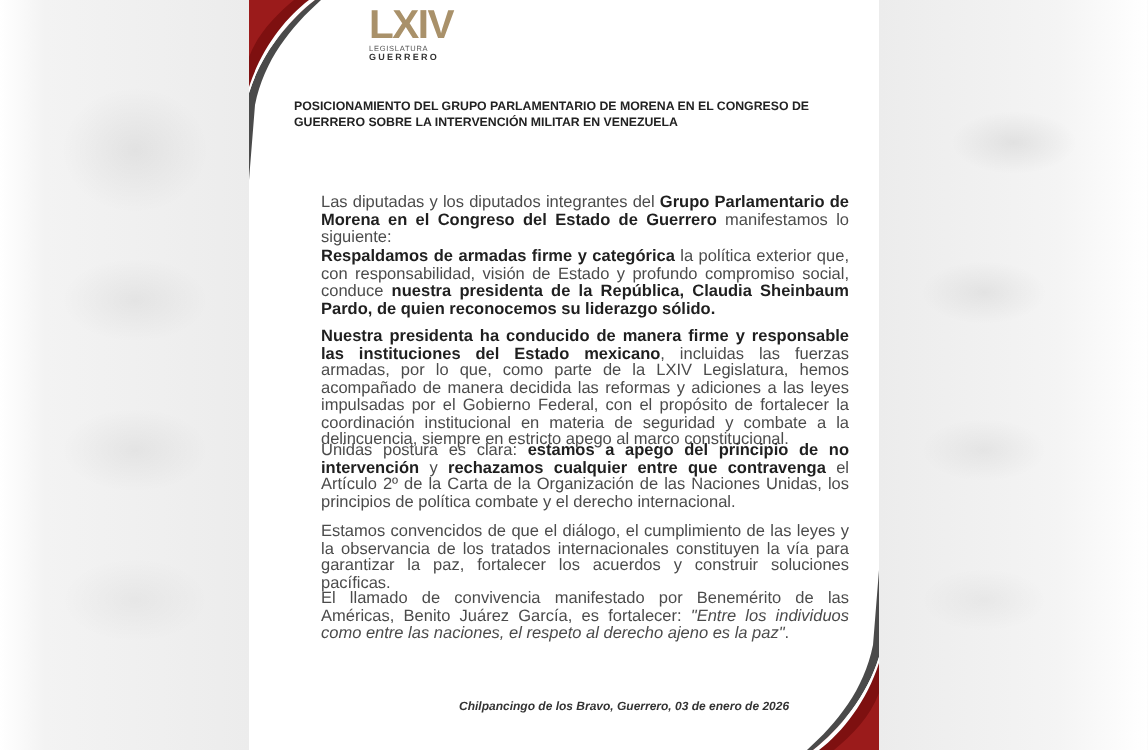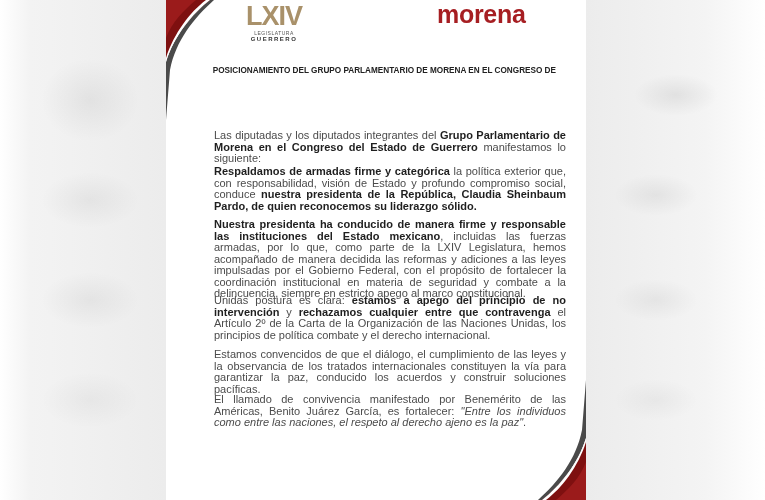--- a/index.html
+++ b/index.html
@@ -30,21 +30,20 @@
   .page {
     position:absolute; left:166px; top:0; width:420px; height:500px;
     background:#ffffff; overflow:hidden;
   }
   .swoosh { position:absolute; }
   .swoosh-tl { left:0; top:0; width:60px; height:120px; }
   .swoosh-br { right:0; bottom:0; width:60px; height:120px; }
 
   .logo-lxiv {
     position:absolute; left:80px; top:0; width:56px; height:42px;
-    text-align:center;
   }
   .lxiv-mark {
     font-family:"Liberation Sans", sans-serif; font-weight:bold;
     font-size:27px; line-height:28px; letter-spacing:-1px;
     color:#a9916a; margin-top:2px;
   }
   .lxiv-sub {
     font-family:"Liberation Sans", sans-serif; font-size:5px; line-height:6px;
     color:#555; letter-spacing:0.5px;
   }
@@ -53,21 +52,21 @@
     color:#333; letter-spacing:1.5px; font-weight:bold;
   }
   .logo-morena {
     position:absolute; left:271px; top:0; width:110px; height:30px;
     font-family:"Liberation Sans", sans-serif; font-weight:bold;
     font-size:25px; line-height:28px; color:#a61e22; letter-spacing:-0.3px;
   }
 
   .title {
     position:absolute; left:30px; width:360px; top:65px;
-    text-align:right; font-family:"Liberation Sans", sans-serif;
+    text-align:left; font-family:"Liberation Sans", sans-serif;
     font-weight:bold; font-size:8.2px; line-height:11px; color:#222;
   }
   .para {
     position:absolute; left:34px; width:352px;
     font-family:"Liberation Sans", sans-serif;
     font-size:11px; line-height:11.5px; color:#4b4b4b;
     text-align:justify; margin:14px;
   }
   .para b { color:#1f1f1f; font-weight:bold; }
   .para i { font-style:italic; }
@@ -104,26 +103,27 @@
     <path d="M12,120 C32,102 50,80 56,50 L60,0 L60,58 C52,84 34,106 16,120 Z" fill="#4a4a4a"></path>
     <path d="M16,120 C34,106 52,84 60,58 L60,62 C52,87 36,108 20,120 Z" fill="#ffffff"></path>
   </svg>
 
   <div class="logo-lxiv">
     <div class="lxiv-mark">LXIV</div>
     <div class="lxiv-sub">LEGISLATURA</div>
     <div class="lxiv-state">GUERRERO</div>
   </div>
 
-  <div class="logo-morena">morena</div>
 
   <div class="title">
     <div>POSICIONAMIENTO DEL GRUPO PARLAMENTARIO DE MORENA EN EL CONGRESO DE</div>
+    <div>GUERRERO SOBRE LA INTERVENCIÓN MILITAR EN VENEZUELA</div>
   </div>
 
   <p class="para p1"><span>Las diputadas y los diputados integrantes del </span><b>Grupo Parlamentario de Morena en el Congreso del Estado de Guerrero</b><span> manifestamos lo siguiente:</span></p>
   <p class="para p2"><b>Respaldamos de armadas firme y categórica</b><span> la política exterior que, con responsabilidad, visión de Estado y profundo compromiso social, conduce </span><b>nuestra presidenta de la República, Claudia Sheinbaum Pardo, de quien reconocemos su liderazgo sólido.</b></p>
   <p class="para p3"><b>Nuestra presidenta ha conducido de manera firme y responsable las instituciones del Estado mexicano</b><span>, incluidas las fuerzas armadas, por lo que, como parte de la LXIV Legislatura, hemos acompañado de manera decidida las reformas y adiciones a las leyes impulsadas por el Gobierno Federal, con el propósito de fortalecer la coordinación institucional en materia de seguridad y combate a la delincuencia, siempre en estricto apego al marco constitucional.</span></p>
   <p class="para p4"><span>Unidas postura es clara: </span><b>estamos a apego del principio de no intervención</b><span> y </span><b>rechazamos cualquier entre que contravenga</b><span> el Artículo 2º de la Carta de la Organización de las Naciones Unidas, los principios de política combate y el derecho internacional.</span></p>
-  <p class="para p5"><span>Estamos convencidos de que el diálogo, el cumplimiento de las leyes y la observancia de los tratados internacionales constituyen la vía para garantizar la paz, conducido los acuerdos y construir soluciones pacíficas.</span></p>
+  <p class="para p5"><span>Estamos convencidos de que el diálogo, el cumplimiento de las leyes y la observancia de los tratados internacionales constituyen la vía para garantizar la paz, fortalecer los acuerdos y construir soluciones pacíficas.</span></p>
   <p class="para p6"><span>El llamado de convivencia manifestado por Benemérito de las Américas, Benito Juárez García, es fortalecer: </span><i>"Entre los individuos como entre las naciones, el respeto al derecho ajeno es la paz"</i><span>.</span></p>
 
+  <div class="signature">Chilpancingo de los Bravo, Guerrero, 03 de enero de 2026</div>
 </div>
 
 </body></html>

